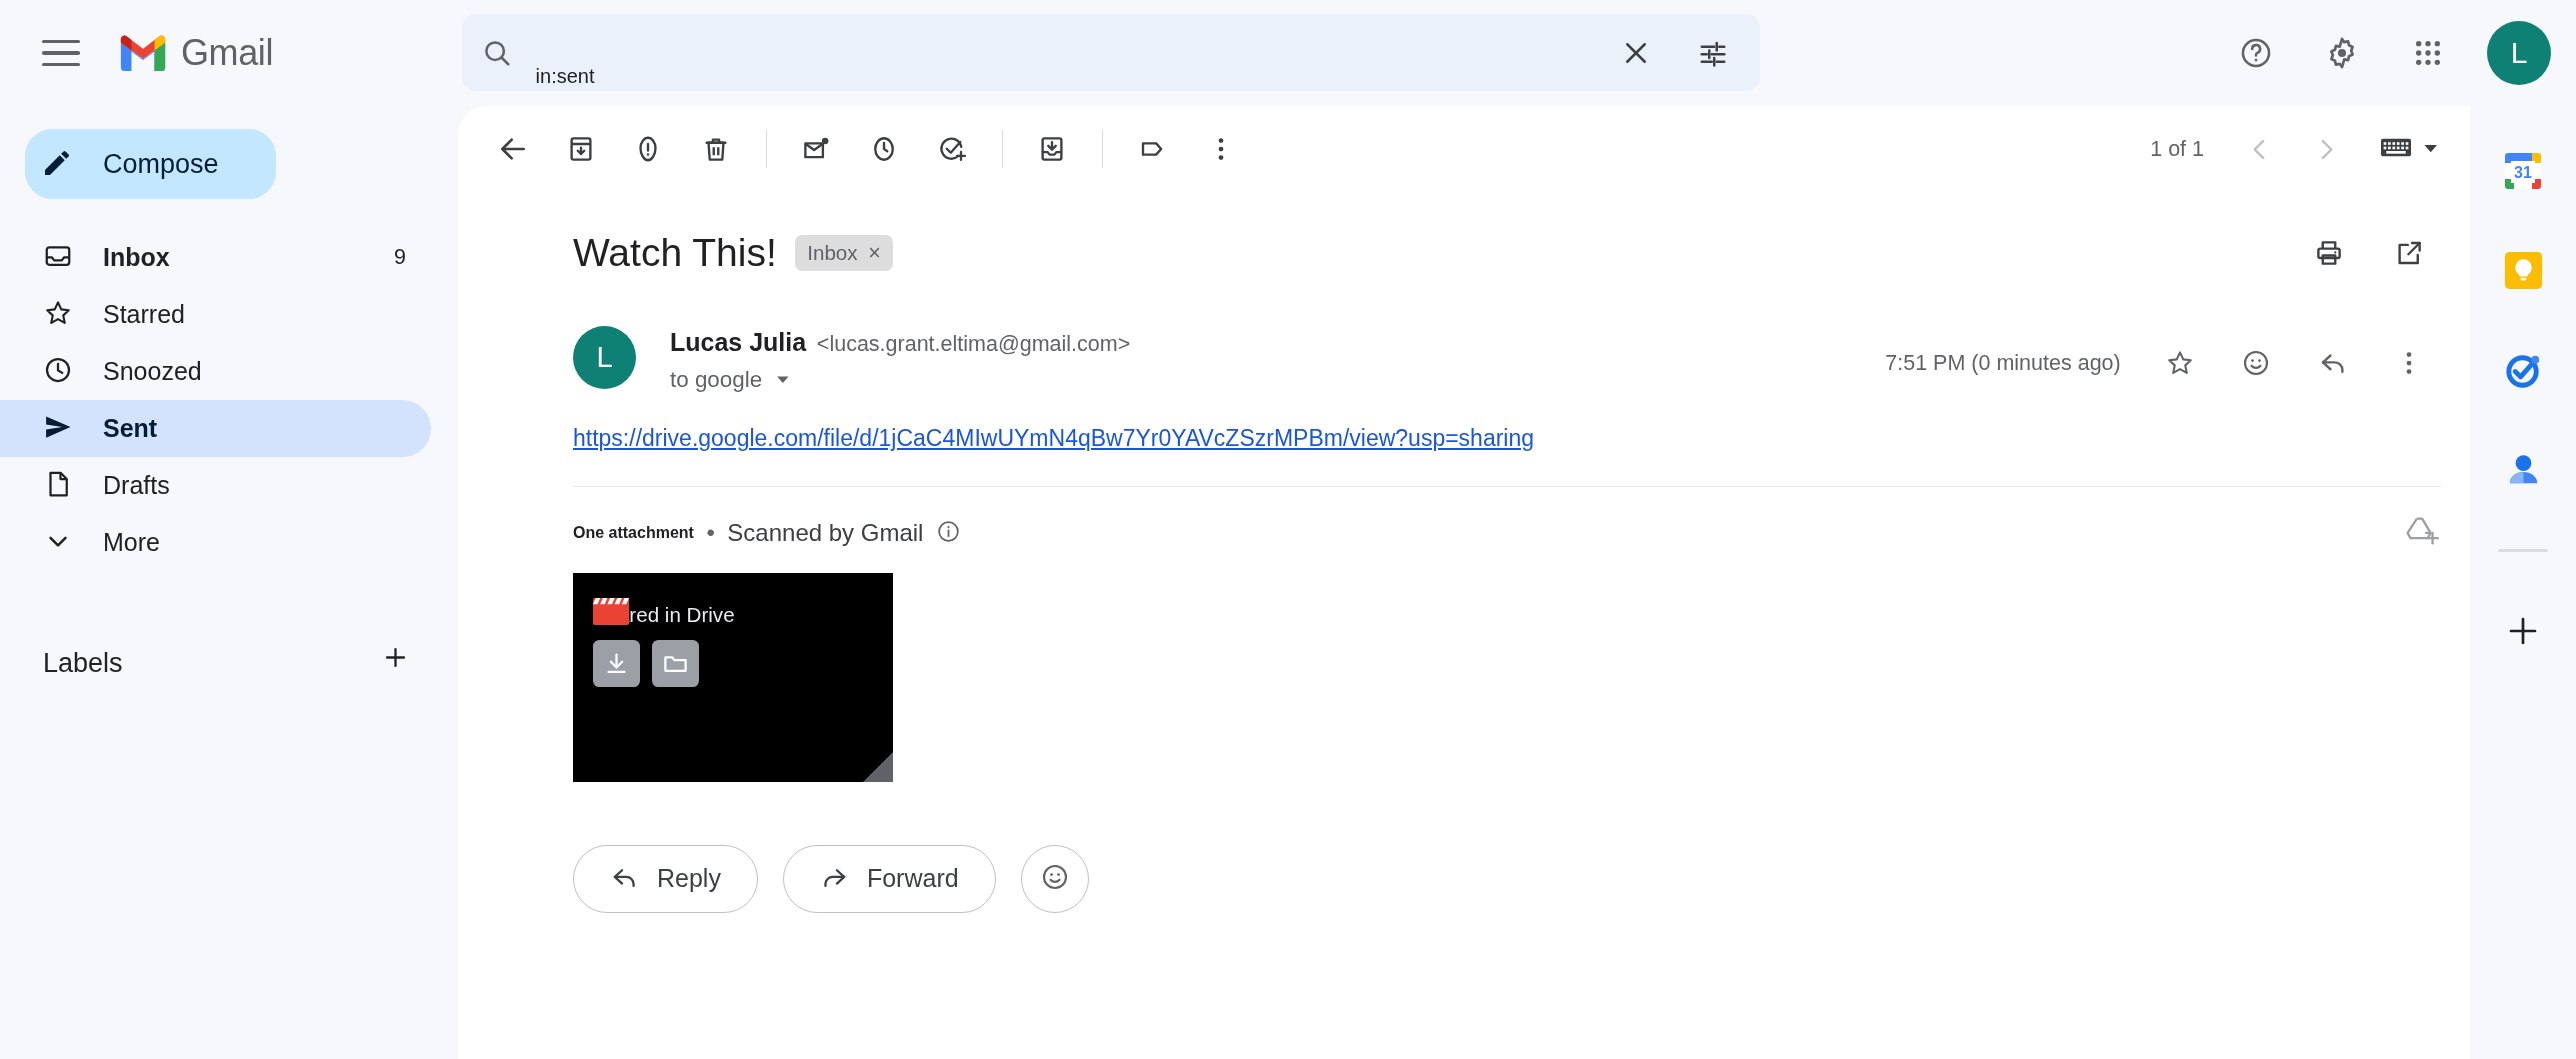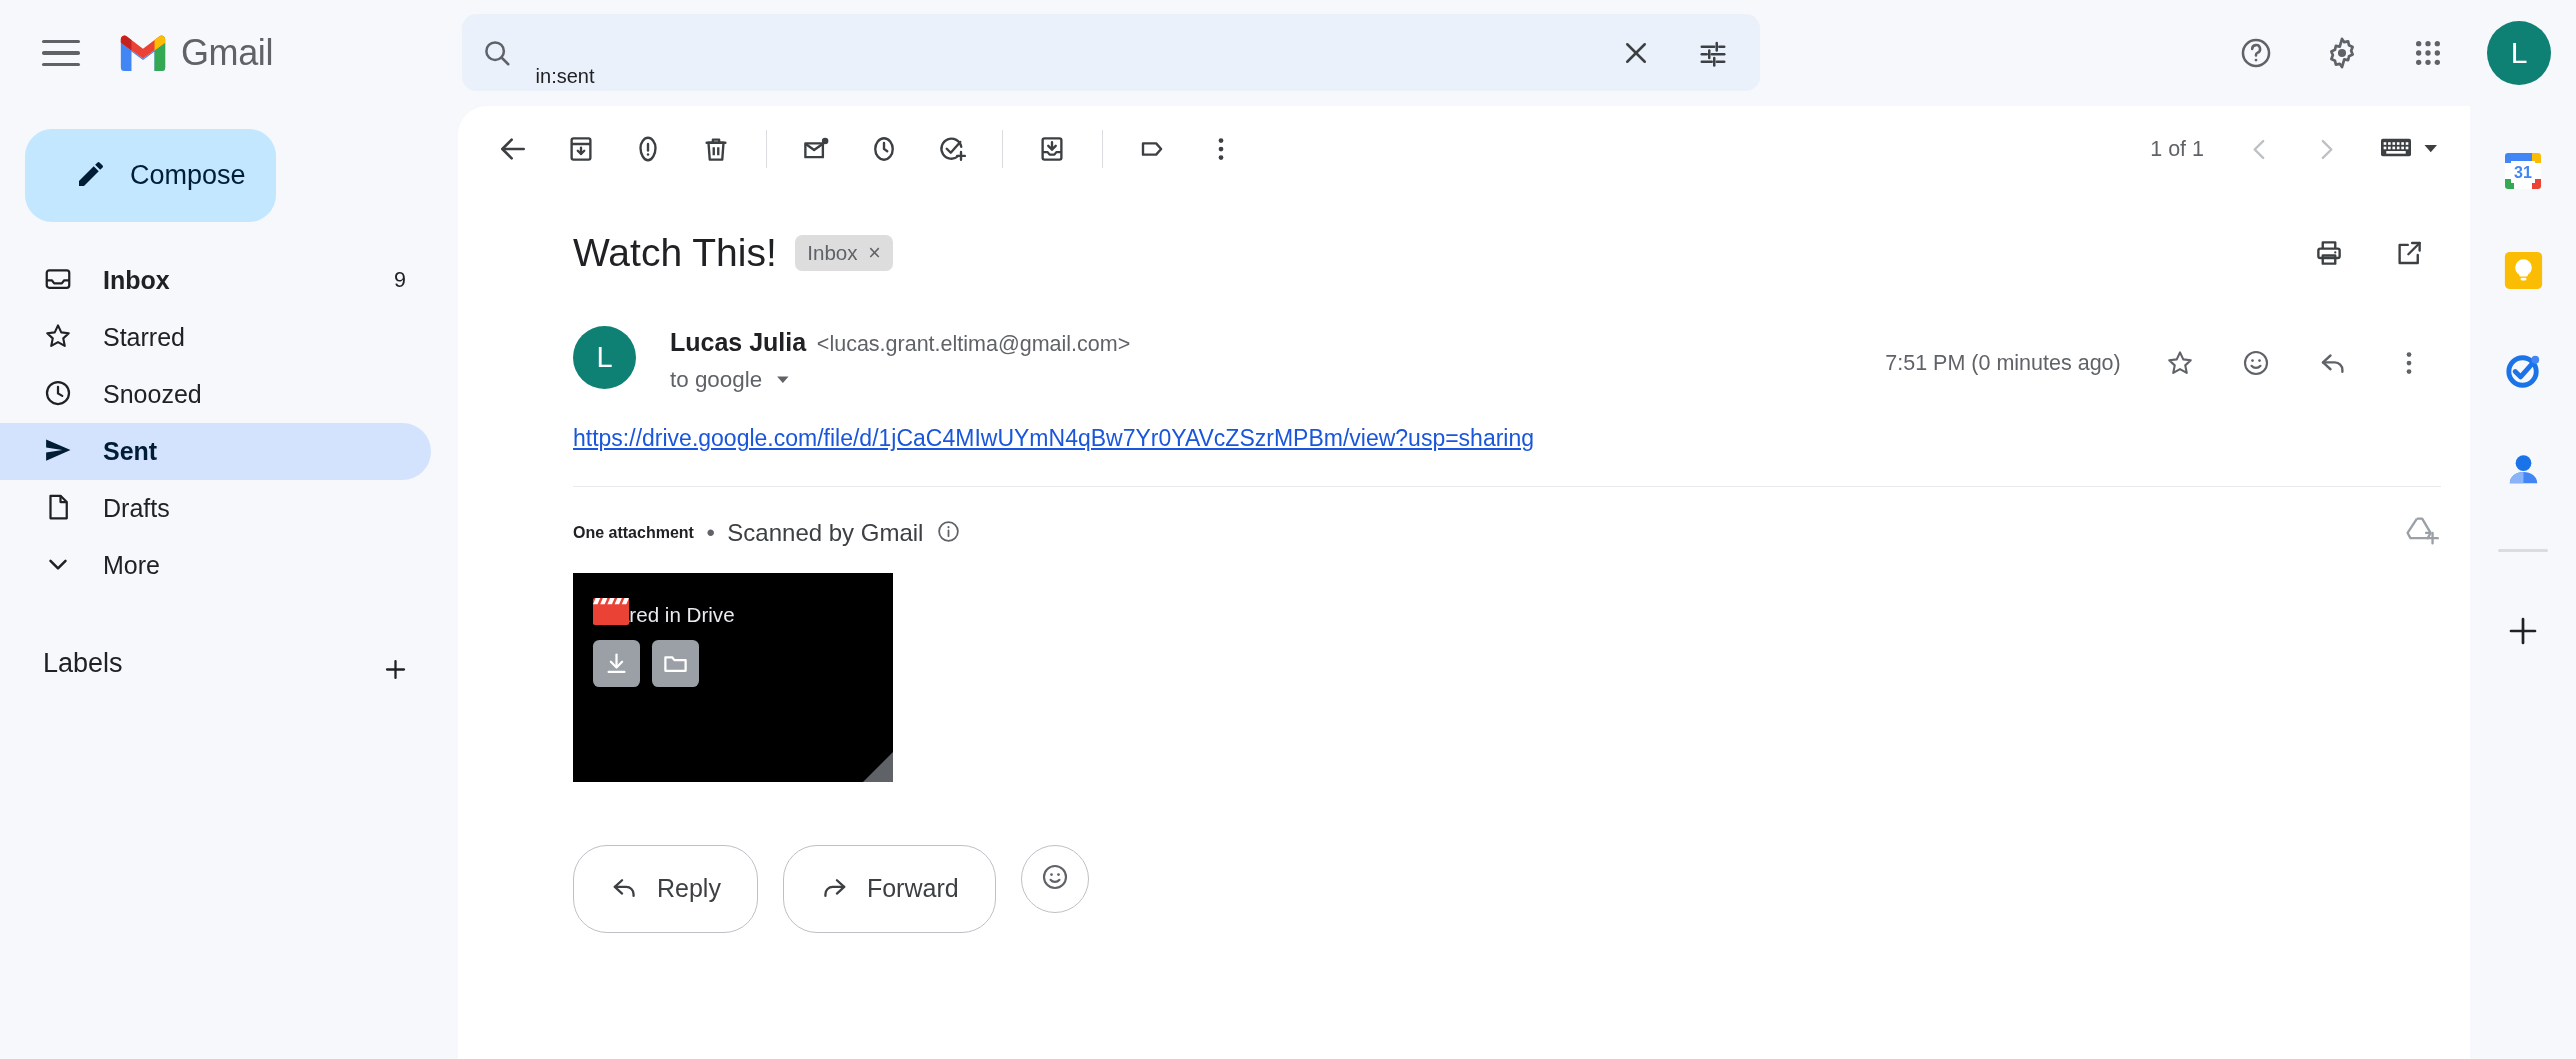--- a/index.html
+++ b/index.html
@@ -55,42 +55,42 @@
     display: flex; align-items: center; justify-content: center;
     margin-left: 7.2px; cursor: pointer; font-family: "Liberation Sans", sans-serif;
   }
 
   
   .sidebar {
     position: absolute; left: 0; top: 106px; width: 458px; height: 954px;
     background: #f6f8fc; padding-top: 23px;
   }
   .compose {
-    margin-left: 25px; width: 251px; height: 93px;
+    margin-left: 25px; width: 251px; height: 70px;
     background: #c2e7ff; border-radius: 27px;
-    display: flex; align-items: center; gap: 23px;
-    padding-left: 50px; cursor: pointer; border: none;
+    display: flex; align-items: center; gap: 30px;
+    padding-left: 16px; cursor: pointer; border: none;
   }
   .compose-label { font-size: 27px; color: #001d35; font-family: "Liberation Sans", sans-serif; }
 
   .navlist { margin-top: 30px; }
   .navitem {
     height: 57px; display: flex; align-items: center;
     padding-left: 43px; padding-right: 25px;
     border-radius: 0 29px 29px 0; margin-right: 27px;
     cursor: pointer; gap: 30px;
   }
   .navitem .nav-label { font-size: 25px; color: #202124; flex: 1; font-family: "Liberation Sans", sans-serif; }
   .navitem .nav-count { font-size: 21.5px; color: #202124; }
   .navitem.bold .nav-label { font-weight: bold; }
   .navitem.selected { background: #d3e3fd; }
   .navitem.selected .nav-label { font-weight: bold; color: #001d35; }
 
   .labels-header {
-    margin-top: 54px; height: 54px; display: flex; align-items: flex-start;
+    margin-top: 54px; height: 54px; display: flex; align-items: flex-end;
     padding-left: 43px; padding-right: 41px;
   }
   .labels-title { font-size: 27px; color: #202124; flex: 1; font-family: "Liberation Sans", sans-serif; }
   .plus-btn { width: 43px; height: 43px; display:flex; align-items:center; justify-content:center; cursor:pointer; border-radius:50%; }
 
   .labels-list { margin-top: 16px; }
 
   
   .maincard {
     position: absolute; left: 458px; top: 106px;
@@ -171,21 +171,21 @@
     width: 47px; height: 47px; background: #9aa0a6; border-radius: 6.3px;
     display: flex; align-items: center; justify-content: center; cursor: pointer;
   }
   .fold {
     position: absolute; right: 0; bottom: 0; width: 0; height: 0;
     border-left: 30px solid transparent; border-bottom: 30px solid #5f6368;
   }
 
   .reply-row { display: flex; gap: 25px; padding: 63px 29px 0 115px; }
   .pill {
-    height: 88px; border: 0.9px solid #bdc1c6; border-radius: 34px;
+    height: 68px; border: 0.9px solid #bdc1c6; border-radius: 34px;
     display: flex; align-items: center; gap: 18px; padding: 13px 36px;
     background: #fff; cursor: pointer;
   }
   .pill-label { font-size: 25px; color: #3c4043; font-family: "Liberation Sans", sans-serif; }
   .round-btn {
     width: 68px; height: 68px; border: 0.9px solid #bdc1c6; border-radius: 50%;
     display: flex; align-items: center; justify-content: center;
     background: #fff; cursor: pointer;
   }
 

